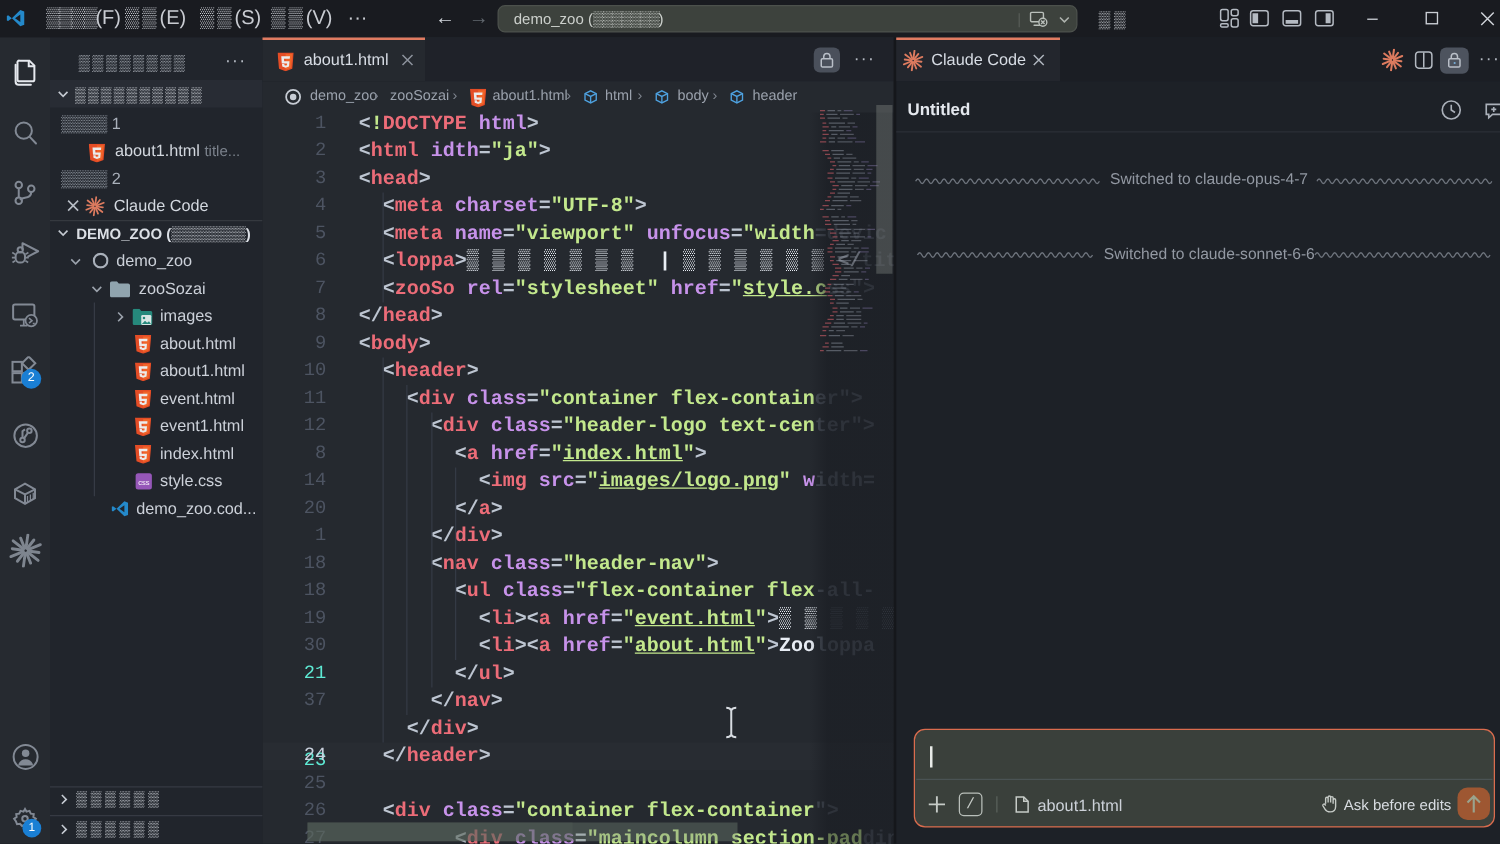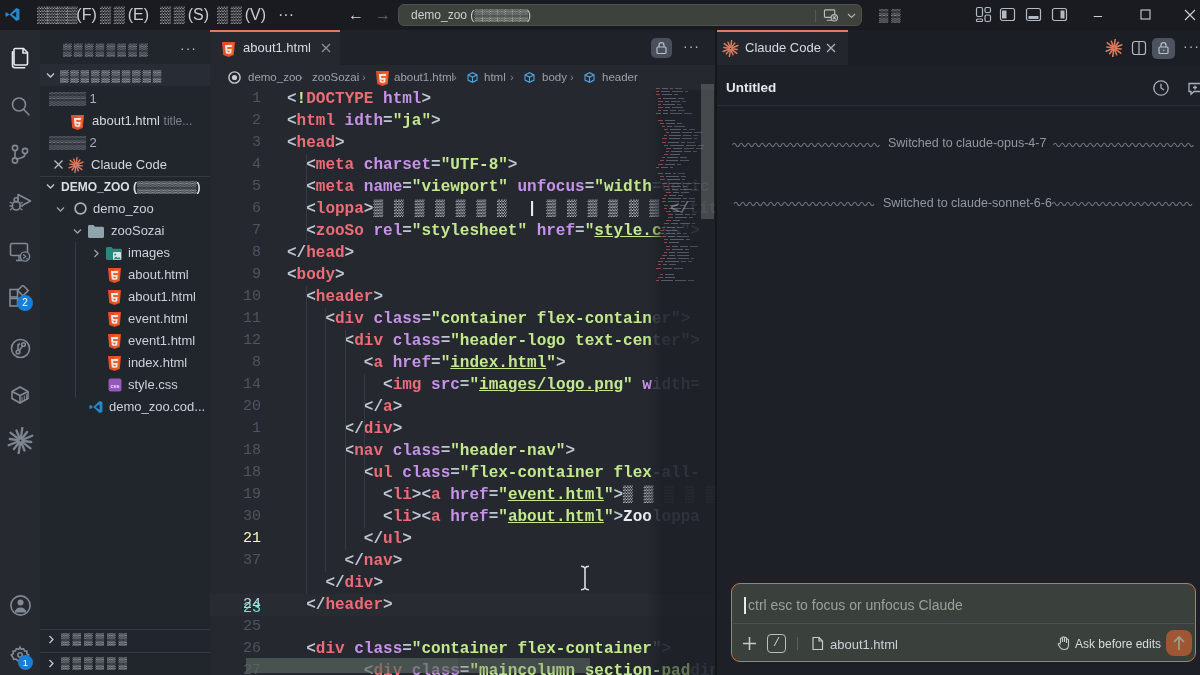--- a/index.html
+++ b/index.html
@@ -342,21 +342,21 @@
 <div class="abs ln" style="top:388px;color:#4d5462">1</div>
 <div class="abs cl" style="left:77px;top:388px"><span class="p">      &lt;/</span><span class="t">div</span><span class="p">&gt;</span></div>
 <div class="abs ln" style="top:410px;color:#4d5462">18</div>
 <div class="abs cl" style="left:77px;top:410px"><span class="p">      &lt;</span><span class="t">nav</span><span class="a"> class</span><span class="p">=</span><span class="s">"header-nav"</span><span class="p">&gt;</span></div>
 <div class="abs ln" style="top:432px;color:#4d5462">18</div>
 <div class="abs cl" style="left:77px;top:432px"><span class="p">        &lt;</span><span class="t">ul</span><span class="a"> class</span><span class="p">=</span><span class="s">"flex-container flex</span><span class="f">-all-</span></div>
 <div class="abs ln" style="top:454px;color:#4d5462">19</div>
 <div class="abs cl" style="left:77px;top:454px"><span class="p">          &lt;</span><span class="t">li</span><span class="p">&gt;&lt;</span><span class="t">a</span><span class="a"> href</span><span class="p">=</span><span class="s">"</span><span class="u">event.html</span><span class="s">"</span><span class="p">&gt;</span><span class="w cjk">▒▒</span><span class="f cjk">▒▒▒</span></div>
 <div class="abs ln" style="top:476px;color:#4d5462">30</div>
 <div class="abs cl" style="left:77px;top:476px"><span class="p">          &lt;</span><span class="t">li</span><span class="p">&gt;&lt;</span><span class="t">a</span><span class="a"> href</span><span class="p">=</span><span class="s">"</span><span class="u">about.html</span><span class="s">"</span><span class="p">&gt;</span><span class="w">Zoo</span><span class="f">loppa</span></div>
-<div class="abs ln" style="top:498px;color:#fef9c3">21</div>
+<div class="abs ln" style="top:498px;color:#5eead4">21</div>
 <div class="abs cl" style="left:77px;top:498px"><span class="p">        &lt;/</span><span class="t">ul</span><span class="p">&gt;</span></div>
 <div class="abs ln" style="top:520px;color:#4d5462">37</div>
 <div class="abs cl" style="left:77px;top:520px"><span class="p">      &lt;/</span><span class="t">nav</span><span class="p">&gt;</span></div>
 <div class="abs ln" style="top:568px;color:#5eead4">23</div>
 <div class="abs cl" style="left:77px;top:542px"><span class="p">    &lt;/</span><span class="t">div</span><span class="p">&gt;</span></div>
 <div class="abs ln" style="top:564px;color:#cad1dd">24</div>
 <div class="abs cl" style="left:77px;top:564px"><span class="p">  &lt;/</span><span class="t">header</span><span class="p">&gt;</span></div>
 <div class="abs ln" style="top:586px;color:#4d5462">25</div>
 <div class="abs ln" style="top:608px;color:#4d5462">26</div>
 <div class="abs cl" style="left:77px;top:608px"><span class="p">  &lt;</span><span class="t">div</span><span class="a"> class</span><span class="p">=</span><span class="s">"container flex-container</span><span class="f">"&gt;</span></div>
@@ -636,21 +636,20 @@
     </svg>
 <svg class="abs" style="left:732px;top:200px" width="144" height="8" viewBox="0 0 140 8" fill="none" stroke="#6e747d" stroke-width="1.1">
       <path d="M0 4 q1.75 -3.6 3.5 0 t3.5 0 q1.75 -3.6 3.5 0 t3.5 0 q1.75 -3.6 3.5 0 t3.5 0 q1.75 -3.6 3.5 0 t3.5 0 q1.75 -3.6 3.5 0 t3.5 0 q1.75 -3.6 3.5 0 t3.5 0 q1.75 -3.6 3.5 0 t3.5 0 q1.75 -3.6 3.5 0 t3.5 0 q1.75 -3.6 3.5 0 t3.5 0 q1.75 -3.6 3.5 0 t3.5 0 q1.75 -3.6 3.5 0 t3.5 0 q1.75 -3.6 3.5 0 t3.5 0 q1.75 -3.6 3.5 0 t3.5 0 q1.75 -3.6 3.5 0 t3.5 0 q1.75 -3.6 3.5 0 t3.5 0 q1.75 -3.6 3.5 0 t3.5 0 q1.75 -3.6 3.5 0 t3.5 0 q1.75 -3.6 3.5 0 t3.5 0 q1.75 -3.6 3.5 0 t3.5 0 q1.75 -3.6 3.5 0 t3.5 0"></path>
     </svg>
 <div class="abs" style="left:883px;top:196px;color:#9298a2;font-size:12.5px">Switched to claude-sonnet-6-6</div>
 <svg class="abs" style="left:1050px;top:200px" width="144" height="8" viewBox="0 0 140 8" fill="none" stroke="#6e747d" stroke-width="1.1">
       <path d="M0 4 q1.75 -3.6 3.5 0 t3.5 0 q1.75 -3.6 3.5 0 t3.5 0 q1.75 -3.6 3.5 0 t3.5 0 q1.75 -3.6 3.5 0 t3.5 0 q1.75 -3.6 3.5 0 t3.5 0 q1.75 -3.6 3.5 0 t3.5 0 q1.75 -3.6 3.5 0 t3.5 0 q1.75 -3.6 3.5 0 t3.5 0 q1.75 -3.6 3.5 0 t3.5 0 q1.75 -3.6 3.5 0 t3.5 0 q1.75 -3.6 3.5 0 t3.5 0 q1.75 -3.6 3.5 0 t3.5 0 q1.75 -3.6 3.5 0 t3.5 0 q1.75 -3.6 3.5 0 t3.5 0 q1.75 -3.6 3.5 0 t3.5 0 q1.75 -3.6 3.5 0 t3.5 0 q1.75 -3.6 3.5 0 t3.5 0 q1.75 -3.6 3.5 0 t3.5 0 q1.75 -3.6 3.5 0 t3.5 0 q1.75 -3.6 3.5 0 t3.5 0"></path>
     </svg>
 <div class="abs" style="left:731px;top:583px;width:465px;height:79px;background:#3a403b;border:1.5px solid #da6c4e;border-radius:9px"></div>
 <div class="abs" style="left:744px;top:597px;width:1.5px;height:17px;background:#e8ebe8"></div>
-<div class="abs" style="left:748px;top:597px;color:#9aa198;font-size:14px">ctrl esc to focus or unfocus Claude</div>
 <div class="abs" style="left:733px;top:623px;width:461px;height:1px;background:rgba(120,132,150,0.28)"></div>
 <svg class="abs" style="left:742px;top:636px" width="15" height="15" viewBox="0 0 15 15" stroke="#c6cbc7" stroke-width="1.5">
       <path d="M7.5 1v13M1 7.5h13"></path>
     </svg>
 <div class="abs" style="left:767px;top:634px;width:19px;height:19px;border:1.5px solid #b9bfba;border-radius:4px;color:#c6cbc7;font-size:12px;text-align:center;line-height:17px;font-family:'Liberation Mono',monospace">/</div>
 <div class="abs" style="left:797px;top:637px;width:1px;height:13px;background:#5a615c"></div>
 <svg class="abs" style="left:811px;top:636px" width="13" height="15" viewBox="0 0 13 15" fill="none" stroke="#c6cbc7" stroke-width="1.2">
       <path d="M2 1.5h6l3.5 3.5v8.5h-9.5z"></path>
       <path d="M8 1.5V5h3.5"></path>
     </svg>

